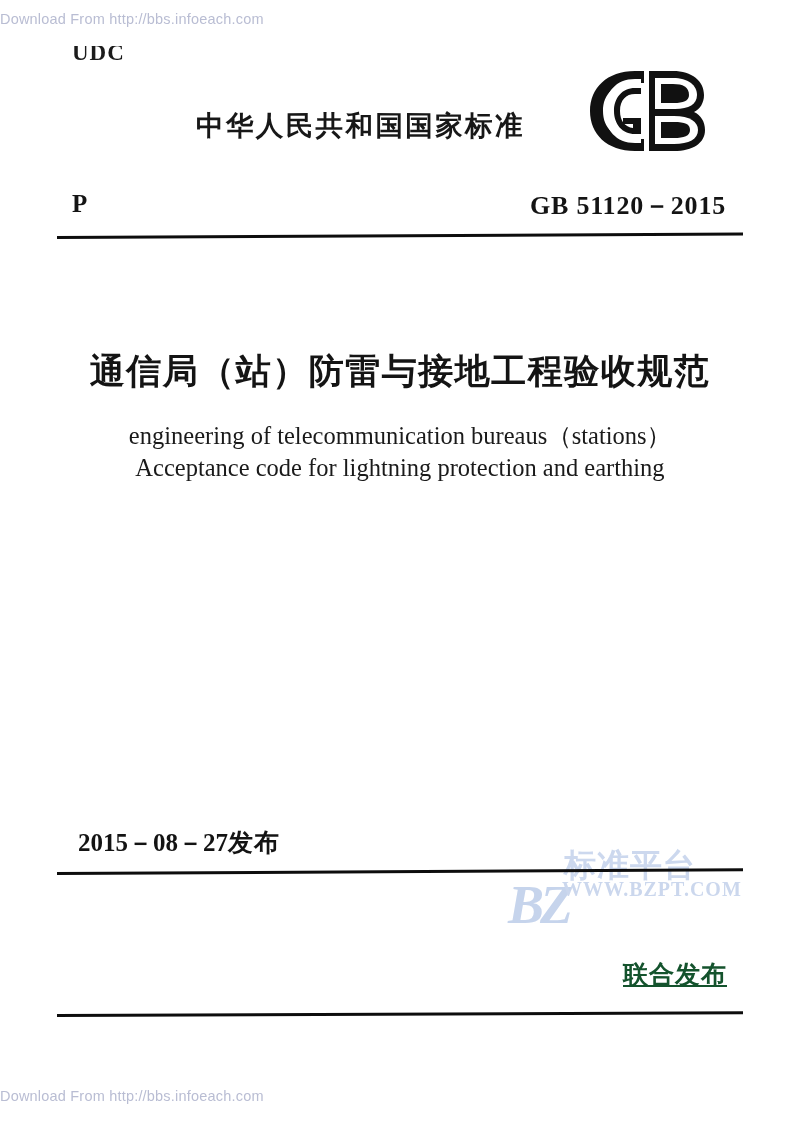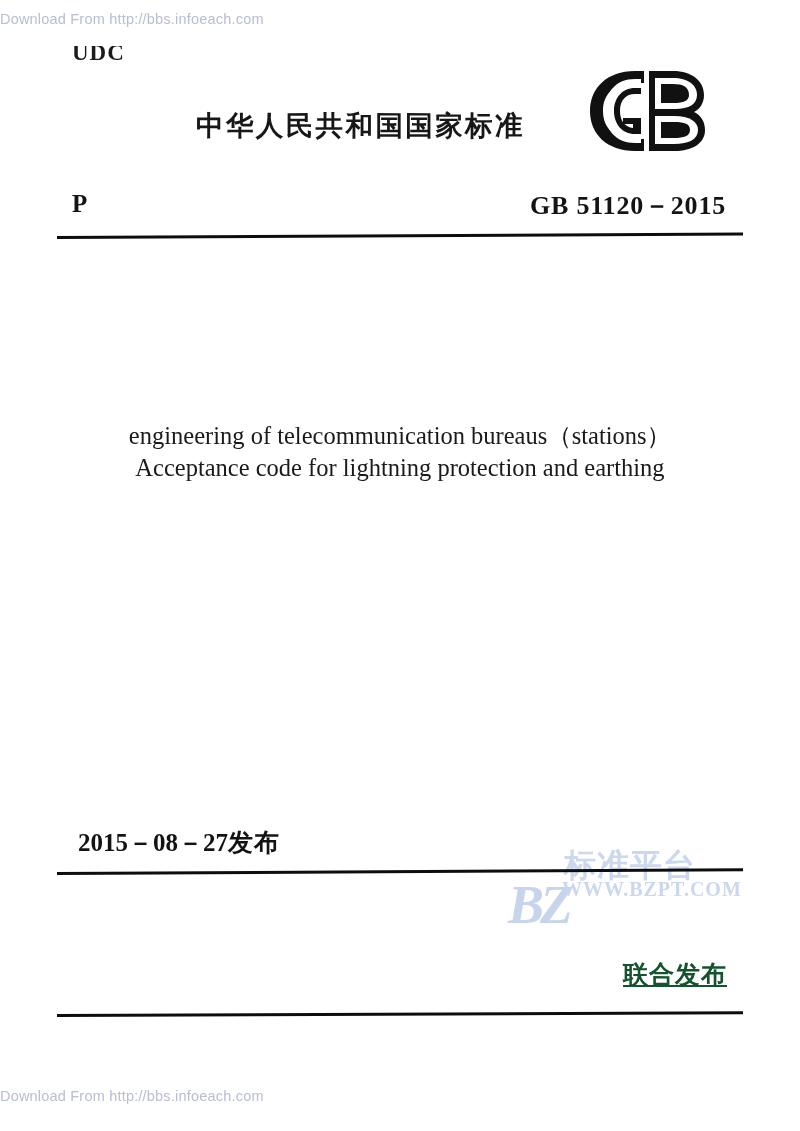--- a/index.html
+++ b/index.html
@@ -305,20 +305,21 @@
                L152 140 Z" fill="#111111"></path>
     </svg>
   </div>
 
   <div class="class-letter">P</div>
 
   <div class="std-number">GB 51120－2015</div>
 
   <div class="rule rule-top"></div>
 
+  <div class="title-cn">通信局（站）防雷与接地工程验收规范</div>
 
   <div class="title-en">
     <div>engineering of telecommunication bureaus（stations）</div>
     <div>Acceptance code for lightning protection and earthing</div>
   </div>
 
   <div class="bzpt-wm">
     <div class="bz-mark">BZ</div>
     <div class="bz-cn">标准平台</div>
     <div class="bz-url">WWW.BZPT.COM</div>

